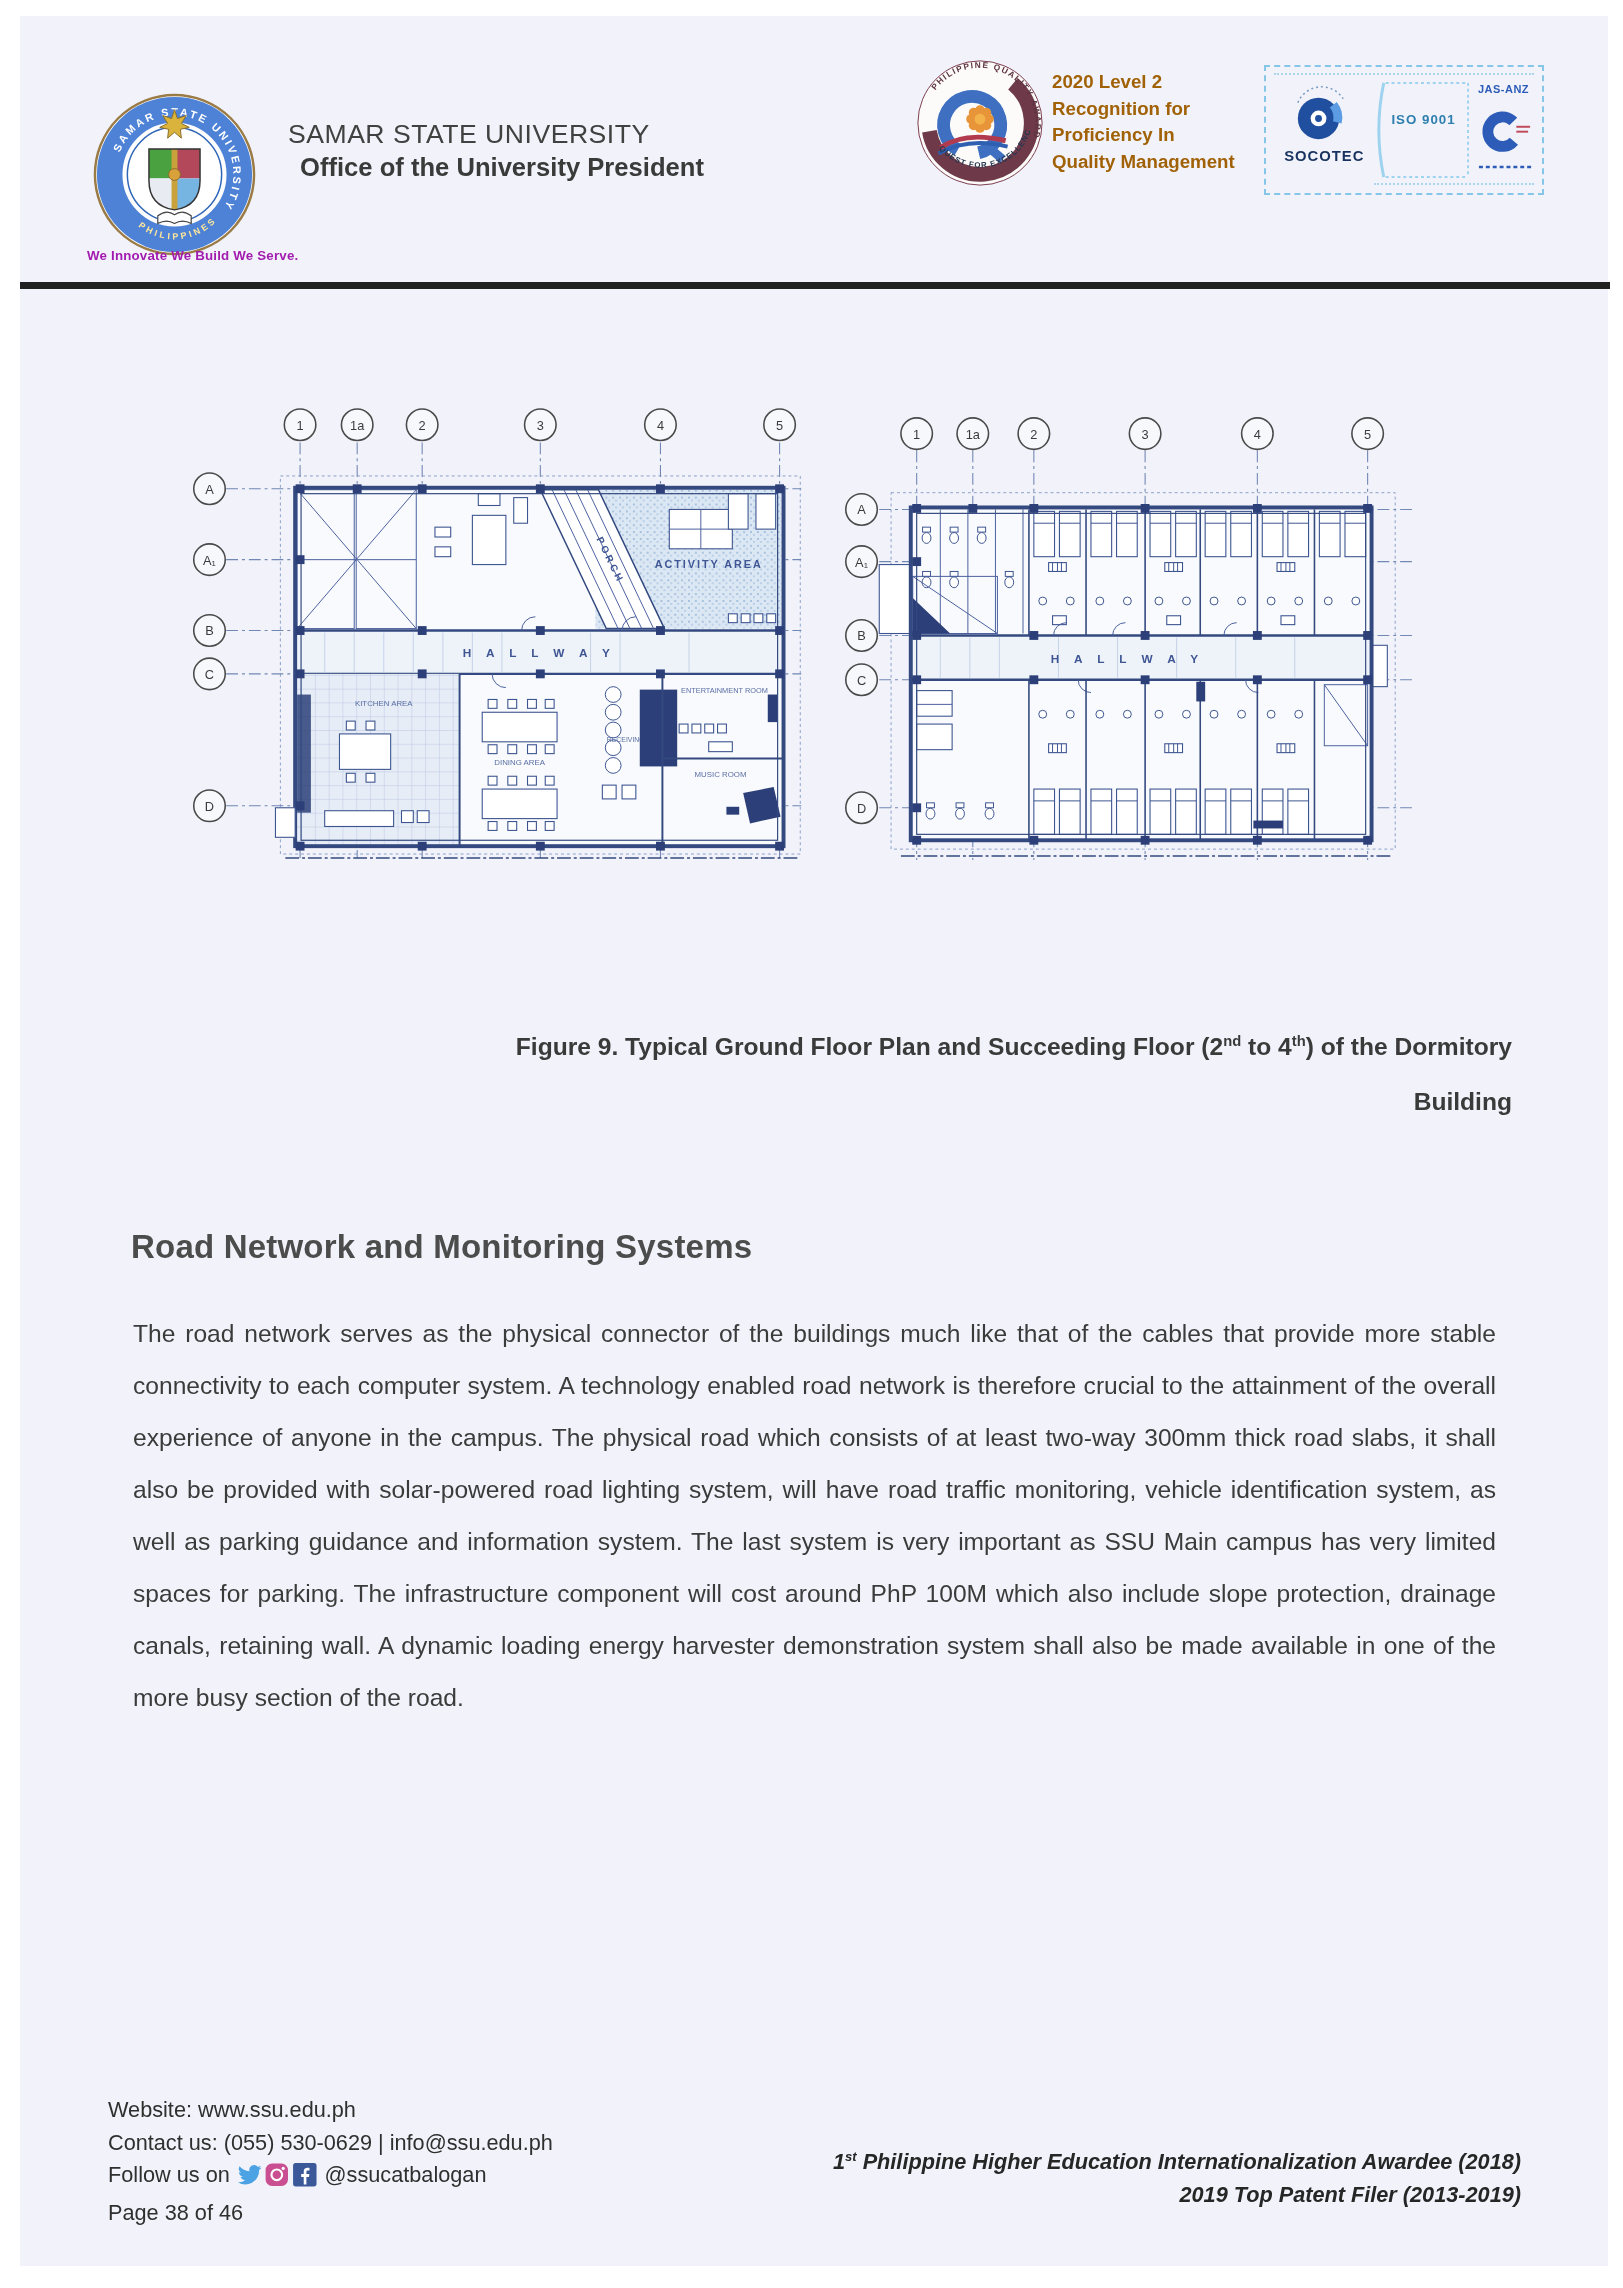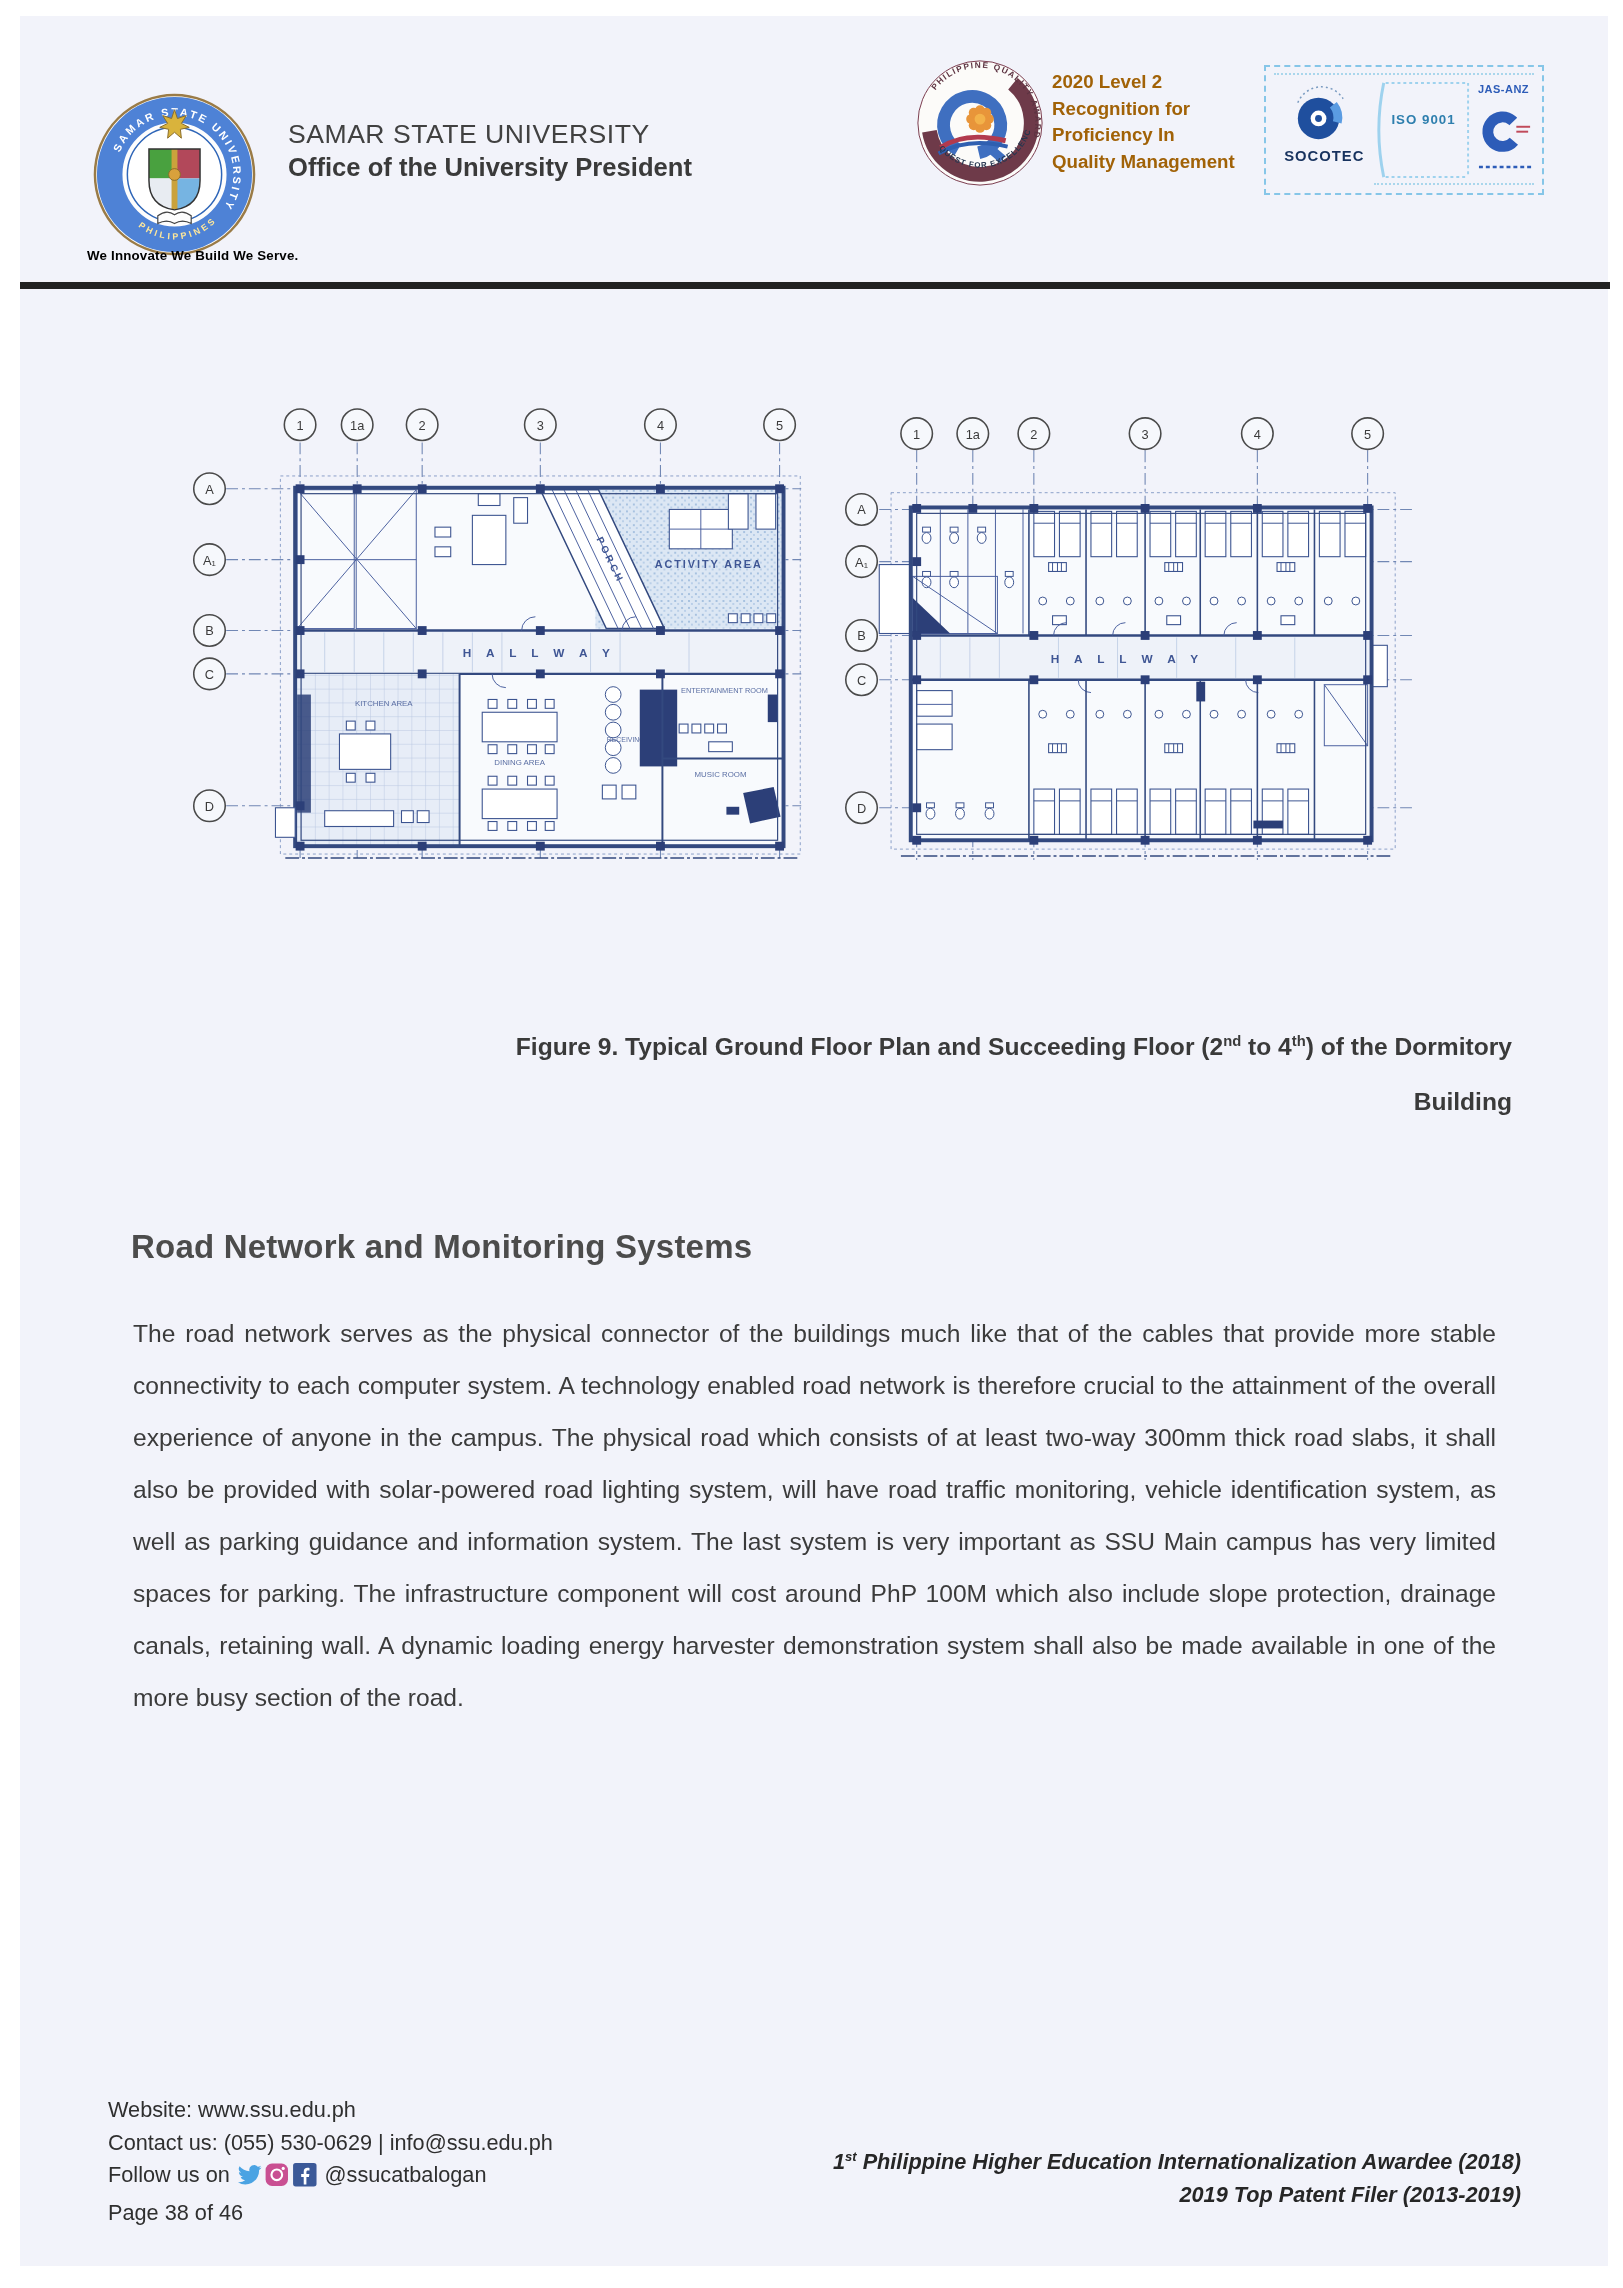--- a/index.html
+++ b/index.html
@@ -3,25 +3,25 @@
 <meta charset="utf-8">
 <style>
   html,body{margin:0;padding:0;background:#ffffff;}
   body{width:1623px;height:2288px;position:relative;overflow:hidden;
        font-family:"Liberation Sans",sans-serif;color:#3a3a3a;}
   .page-bg{position:absolute;left:19.7px;top:15.8px;width:1588px;height:2250px;
        background:#f2f3fa;}
   .abs{position:absolute;}
 
   
-  .tagline{left:87px;top:248px;font-size:13.3px;font-weight:bold;color:#000000;letter-spacing:0.2px;}
+  .tagline{left:87px;top:248px;font-size:13.3px;font-weight:bold;color:#a21caf;letter-spacing:0.2px;}
   .hdr-text{left:288px;top:118px;line-height:32.5px;color:#414141;}
   .hdr-text .l1{font-size:26.6px;letter-spacing:0.5px;}
   .hdr-text .l2{font-size:25.6px;}
-  .hdr-text .l3{font-size:25.6px;font-weight:bold;color:#3a3a3a;}
+  .hdr-text .l3{font-size:25.6px;font-weight:bold;color:#3a3a3a;margin-left:12px;}
   .pqa-text{left:1052px;top:69px;font-size:18.7px;font-weight:bold;color:#a16207;line-height:26.6px;}
   .cert-box{left:1264px;top:65px;width:276px;height:126px;border:2px dashed #86c6e8;}
   .cert-dots{position:absolute;left:7.9px;right:7.9px;height:0;border-top:2px dotted #a9d6ec;}
   .socotec-word{position:absolute;left:13.8px;top:81px;width:89px;text-align:center;
        font-size:14.8px;font-weight:800;color:#17325e;letter-spacing:1px;}
   .iso-word{position:absolute;left:110px;top:45px;width:95px;text-align:center;
        font-size:13.3px;font-weight:bold;color:#2e7fae;letter-spacing:1px;}
   .jas-word{position:absolute;left:205px;top:15.8px;width:65px;text-align:center;
        font-size:11px;font-weight:800;color:#2d5cb8;letter-spacing:0.5px;}
   .hdr-rule{left:19.7px;top:282px;width:1590px;height:6.9px;background:#212121;}

